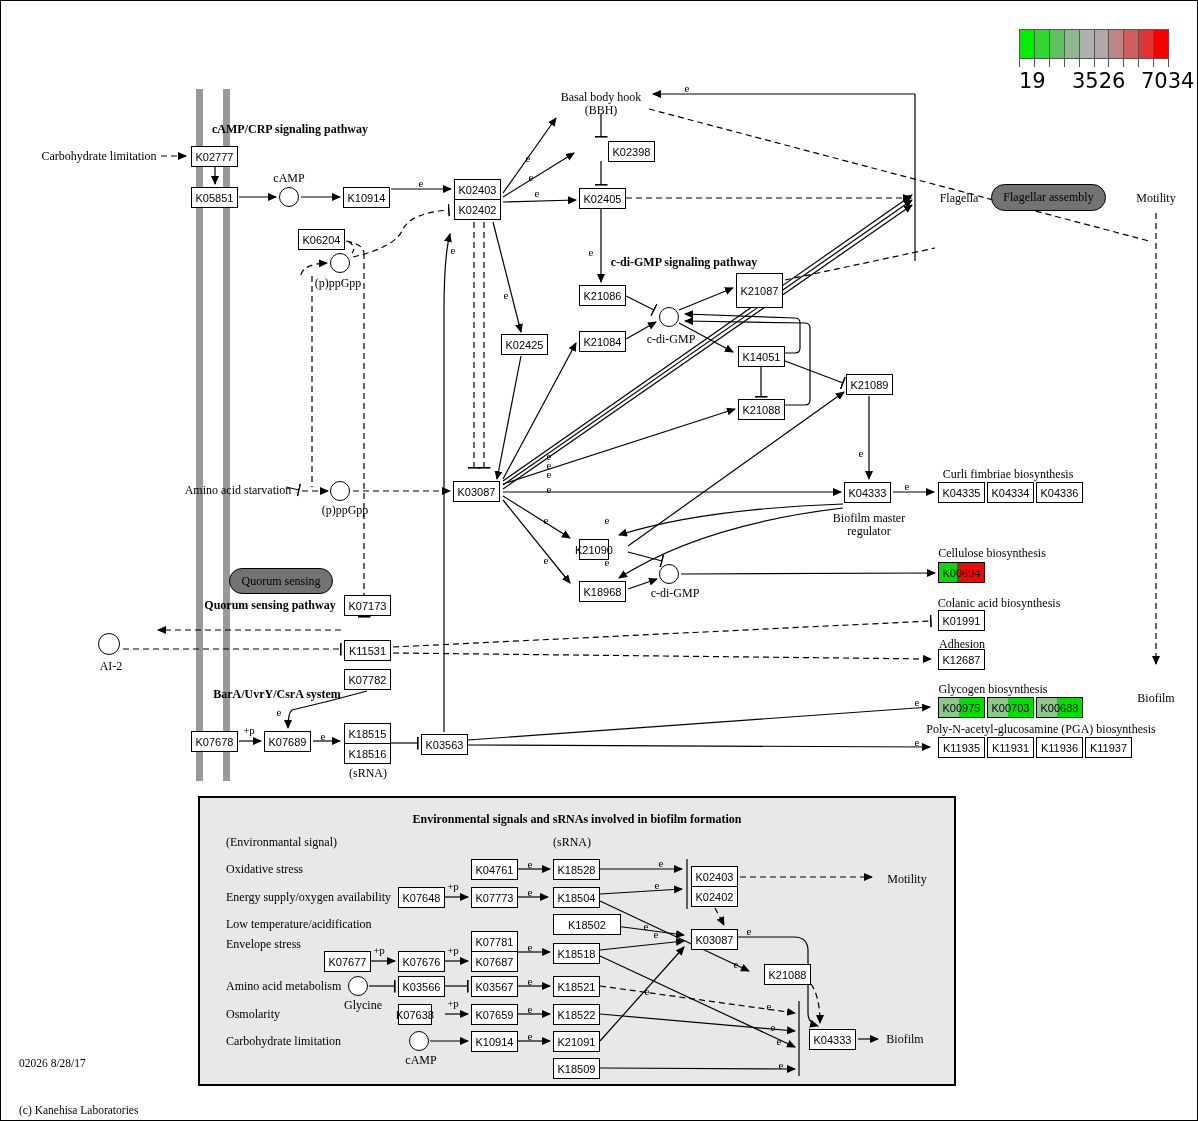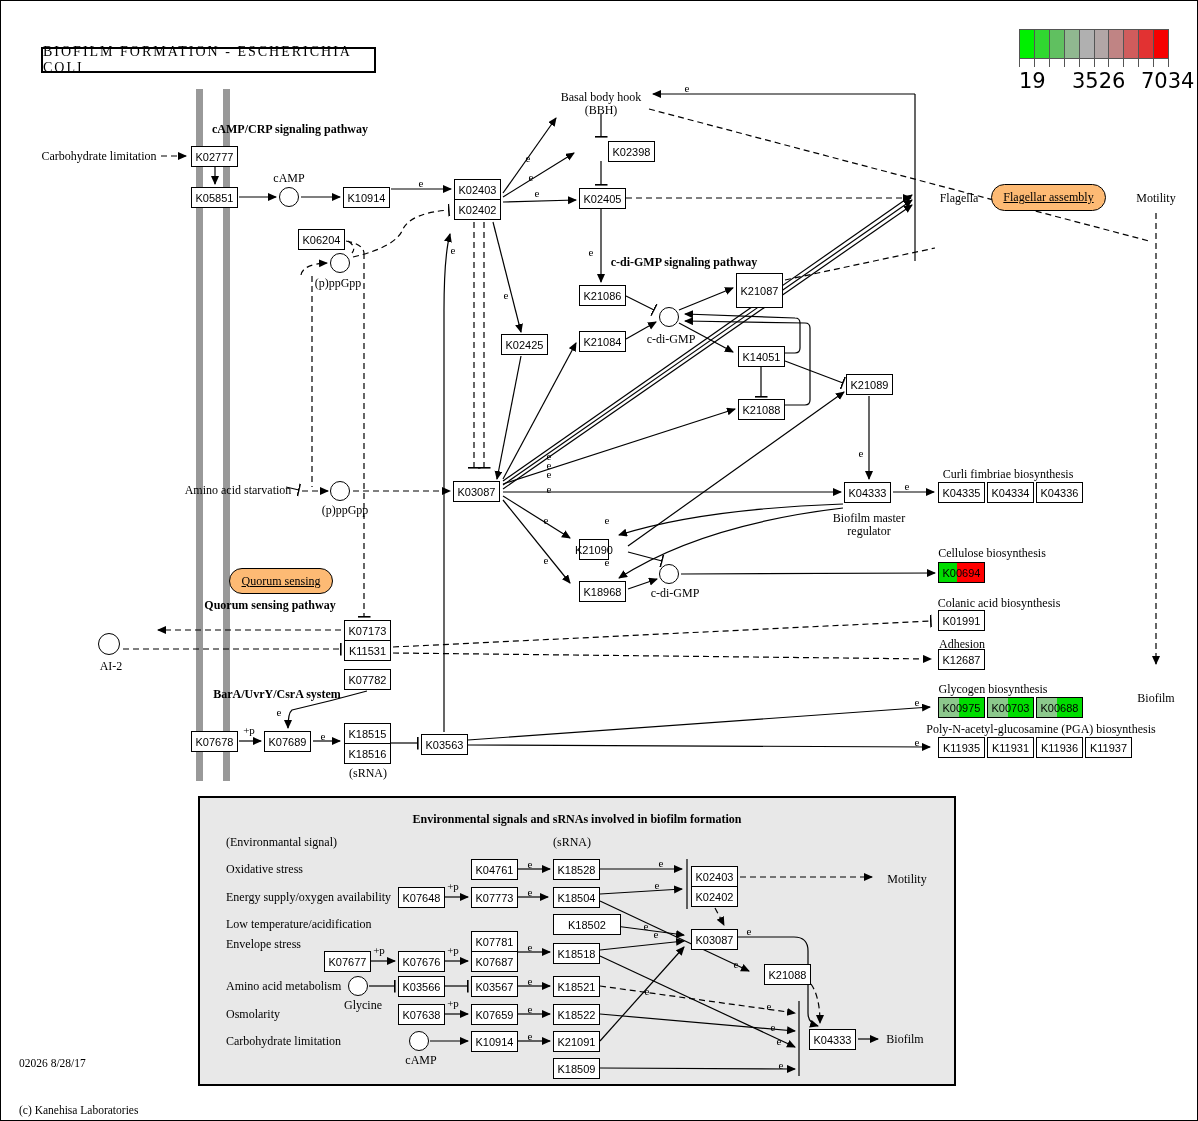--- a/index.html
+++ b/index.html
@@ -3,44 +3,41 @@
 <meta charset="utf-8">
 <style>
   html,body{margin:0;padding:0;background:#fff;}
   #canvas{position:relative;width:1198px;height:1121px;border:1px solid #000;box-sizing:border-box;background:#fff;overflow:hidden;
           font-family:"Liberation Serif","DejaVu Serif",serif;}
   .membrane{position:absolute;width:7px;background:#999;}
   #edges{position:absolute;left:0;top:0;z-index:2;}
   .kbox{position:absolute;z-index:4;box-sizing:border-box;border:1px solid #000;background:#fff;
         font-family:"Liberation Sans","DejaVu Sans",sans-serif;font-size:11px;color:#000;
         display:flex;align-items:center;justify-content:center;white-space:nowrap;}
-  .oval{position:absolute;z-index:4;box-sizing:border-box;border:1px solid #000;border-radius:14px;background:#fdba74;
-        font-size:12px;display:flex;align-items:center;justify-content:center;white-space:nowrap;text-decoration:underline;}
+  .oval{position:absolute;z-index:4;box-sizing:border-box;border:1px solid #000;border-radius:14px;background:#737373;
+        font-size:12px;display:flex;align-items:center;justify-content:center;white-space:nowrap;}
   .circ{position:absolute;z-index:3;box-sizing:border-box;border:1.5px solid #000;border-radius:50%;background:#fff;}
   .dtext{position:absolute;z-index:5;font-size:12px;white-space:nowrap;line-height:1;}
   .dtext.b{font-weight:bold;}
   .elab{position:absolute;z-index:5;font-size:11px;white-space:nowrap;line-height:1;}
   .titlebox{position:absolute;z-index:6;box-sizing:border-box;border:2px solid #000;background:#fff;
             display:flex;align-items:center;justify-content:center;font-size:14px;letter-spacing:2px;}
   .panel{position:absolute;z-index:1;box-sizing:border-box;border:2px solid #000;background:#e8e8e8;}
   #legend{position:absolute;z-index:6;}
   #legend .bar{position:absolute;top:0;left:0;height:30px;width:150px;border:1px solid #555;box-sizing:border-box;display:flex;}
   #legend .cell{flex:1;border-right:1px solid #555;}
   #legend .cell:last-child{border-right:none;}
   .tick{position:absolute;width:1px;height:9px;background:#555;top:29px;}
   .legnum{position:absolute;top:40px;font-family:"DejaVu Sans","Liberation Sans",sans-serif;font-size:21px;}
   .footer{position:absolute;z-index:5;font-size:11.5px;}
 </style>
 </head>
 <body>
 
 <div id="canvas">
-  <div class="titlebox" id="title-box" style="left:40px;top:46px;width:335px;height:26px;">
-    <span>BIOFILM FORMATION - ESCHERICHIA COLI</span>
-  </div>
 
   <div id="legend" style="left:1018px;top:28px;width:160px;height:70px;position:absolute;">
     <div class="bar">
         <div class="cell" style="background: rgb(0, 240, 0);"></div>
         <div class="cell" style="background: rgb(48, 216, 48);"></div>
         <div class="cell" style="background: rgb(96, 192, 96);"></div>
         <div class="cell" style="background: rgb(144, 184, 144);"></div>
         <div class="cell" style="background: rgb(176, 176, 176);"></div>
         <div class="cell" style="background: rgb(178, 166, 166);"></div>
         <div class="cell" style="background: rgb(192, 132, 132);"></div>
@@ -190,21 +187,21 @@
     <div class="kbox" style="left: 737px; top: 398px; width: 47px; height: 21px;">K21088</div>
     <div class="kbox" style="left: 845px; top: 373px; width: 47px; height: 21px;">K21089</div>
     <div class="kbox" style="left: 452px; top: 480px; width: 47px; height: 21px;">K03087</div>
     <div class="kbox" style="left: 843px; top: 481px; width: 47px; height: 21px;">K04333</div>
     <div class="kbox" style="left: 937px; top: 481px; width: 47px; height: 21px;">K04335</div>
     <div class="kbox" style="left: 986px; top: 481px; width: 47px; height: 21px;">K04334</div>
     <div class="kbox" style="left: 1035px; top: 481px; width: 47px; height: 21px;">K04336</div>
     <div class="kbox" style="left: 578px; top: 538px; width: 30px; height: 21px;">K21090</div>
     <div class="kbox" style="left: 578px; top: 580px; width: 47px; height: 21px;">K18968</div>
     <div class="kbox" style="left: 937px; top: 561px; width: 47px; height: 21px; background: linear-gradient(90deg, rgb(0, 221, 0) 40%, rgb(255, 0, 0) 40%);">K00694</div>
-    <div class="kbox" style="left: 343px; top: 619px; width: 47px; height: 21px;">K07173</div>
+    <div class="kbox" style="left: 343px; top: 594px; width: 47px; height: 21px;">K07173</div>
     <div class="kbox" style="left: 343px; top: 639px; width: 47px; height: 21px;">K11531</div>
     <div class="kbox" style="left: 343px; top: 668px; width: 47px; height: 21px;">K07782</div>
     <div class="kbox" style="left: 937px; top: 609px; width: 47px; height: 21px;">K01991</div>
     <div class="kbox" style="left: 937px; top: 648px; width: 47px; height: 21px;">K12687</div>
     <div class="kbox" style="left: 190px; top: 730px; width: 47px; height: 21px;">K07678</div>
     <div class="kbox" style="left: 263px; top: 730px; width: 47px; height: 21px;">K07689</div>
     <div class="kbox" style="left: 343px; top: 722px; width: 47px; height: 22px;">K18515</div>
     <div class="kbox" style="left: 343px; top: 742px; width: 47px; height: 21px;">K18516</div>
     <div class="kbox" style="left: 420px; top: 733px; width: 47px; height: 21px;">K03563</div>
     <div class="kbox" style="left: 937px; top: 696px; width: 47px; height: 21px; background: linear-gradient(90deg, rgb(140, 200, 140) 45%, rgb(0, 221, 0) 45%);">K00975</div>
@@ -221,21 +218,21 @@
     <div class="kbox" style="left: 552px; top: 886px; width: 47px; height: 21px;">K18504</div>
     <div class="kbox" style="left: 552px; top: 913px; width: 68px; height: 21px;">K18502</div>
     <div class="kbox" style="left: 323px; top: 950px; width: 47px; height: 21px;">K07677</div>
     <div class="kbox" style="left: 397px; top: 950px; width: 47px; height: 21px;">K07676</div>
     <div class="kbox" style="left: 470px; top: 930px; width: 47px; height: 21px;">K07781</div>
     <div class="kbox" style="left: 470px; top: 950px; width: 47px; height: 21px;">K07687</div>
     <div class="kbox" style="left: 552px; top: 942px; width: 47px; height: 21px;">K18518</div>
     <div class="kbox" style="left: 397px; top: 975px; width: 47px; height: 21px;">K03566</div>
     <div class="kbox" style="left: 470px; top: 975px; width: 47px; height: 21px;">K03567</div>
     <div class="kbox" style="left: 552px; top: 975px; width: 47px; height: 21px;">K18521</div>
-    <div class="kbox" style="left: 397px; top: 1003px; width: 47px; height: 21px;">K07638</div>
+    <div class="kbox" style="left: 397px; top: 1003px; width: 34px; height: 21px;">K07638</div>
     <div class="kbox" style="left: 470px; top: 1003px; width: 47px; height: 21px;">K07659</div>
     <div class="kbox" style="left: 552px; top: 1003px; width: 47px; height: 21px;">K18522</div>
     <div class="kbox" style="left: 470px; top: 1030px; width: 47px; height: 21px;">K10914</div>
     <div class="kbox" style="left: 552px; top: 1030px; width: 47px; height: 21px;">K21091</div>
     <div class="kbox" style="left: 552px; top: 1057px; width: 47px; height: 21px;">K18509</div>
     <div class="kbox" style="left: 690px; top: 865px; width: 47px; height: 21px;">K02403</div>
     <div class="kbox" style="left: 690px; top: 885px; width: 47px; height: 21px;">K02402</div>
     <div class="kbox" style="left: 690px; top: 928px; width: 47px; height: 21px;">K03087</div>
     <div class="kbox" style="left: 763px; top: 963px; width: 47px; height: 21px;">K21088</div>
     <div class="kbox" style="left: 808px; top: 1028px; width: 47px; height: 21px;">K04333</div>

